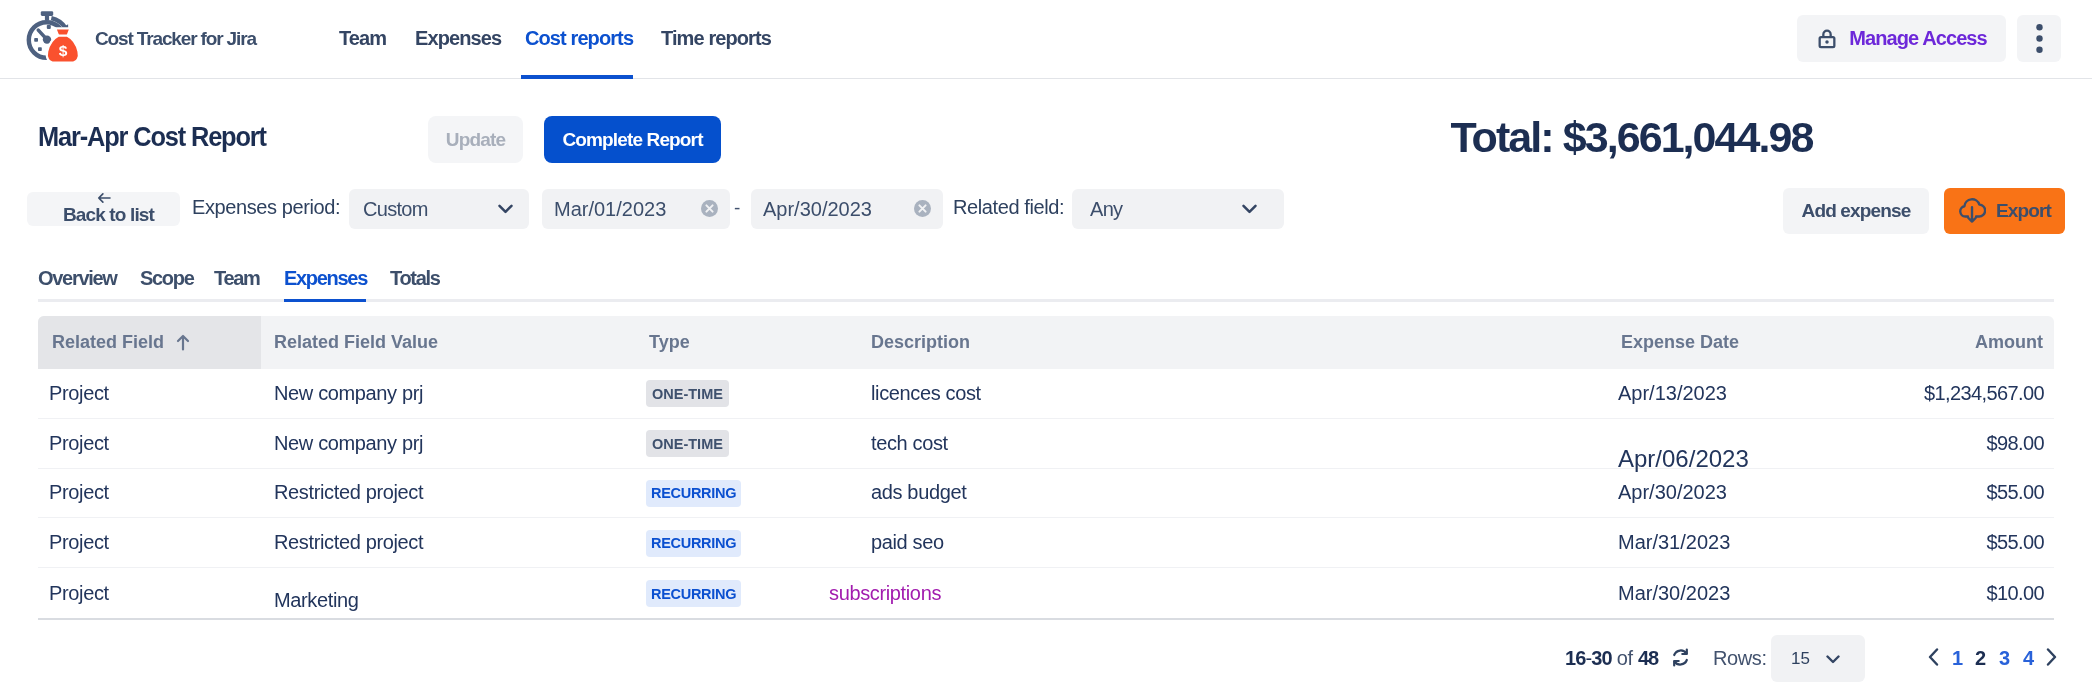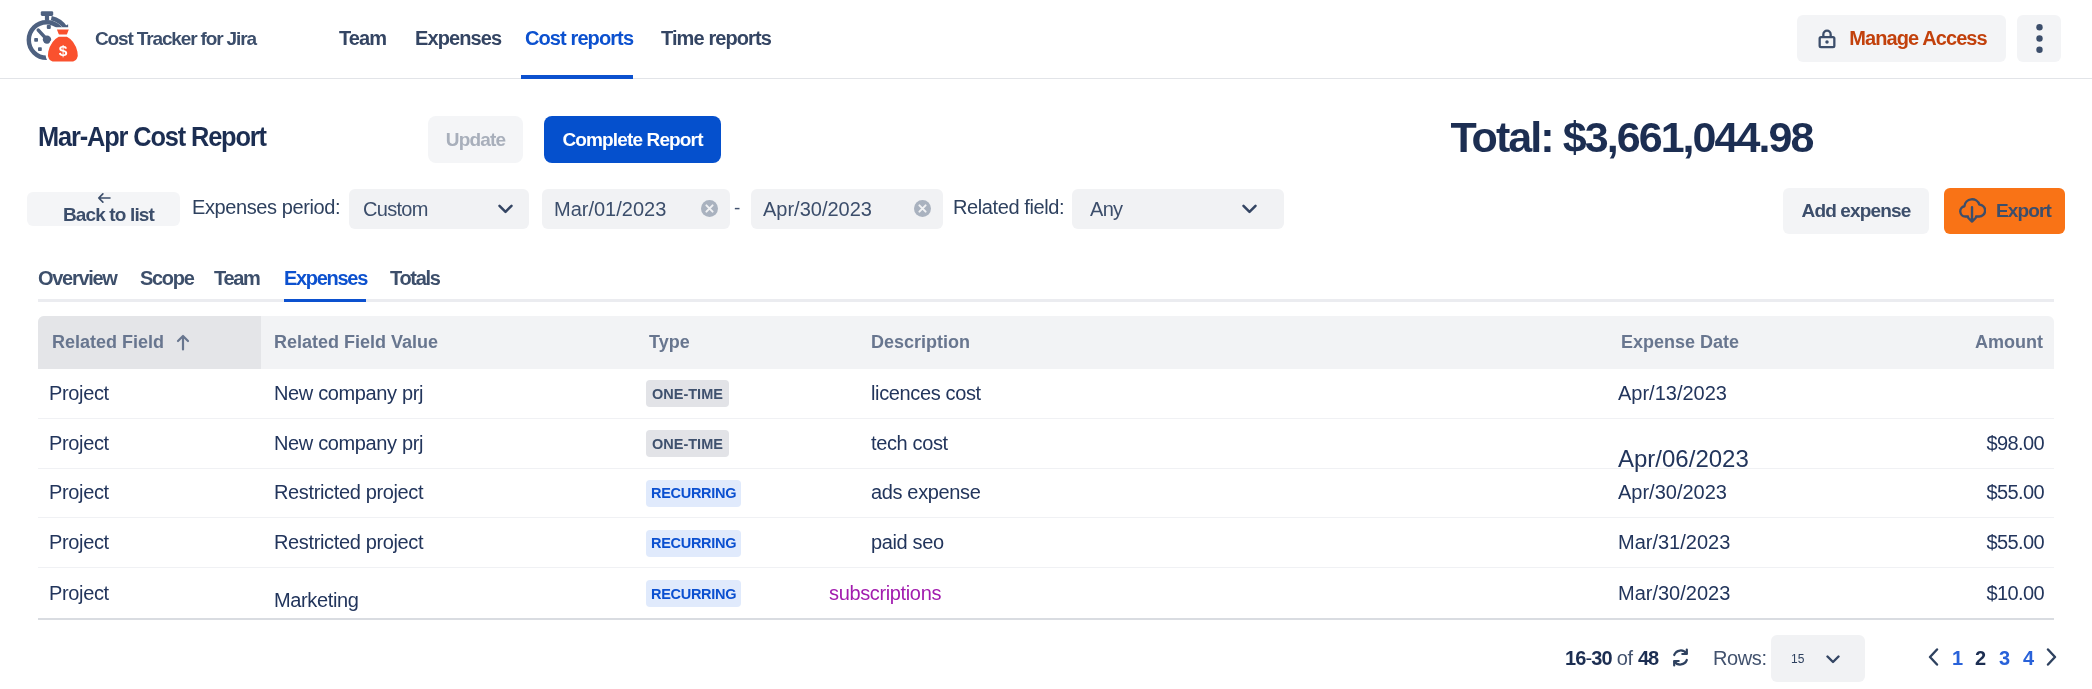--- a/index.html
+++ b/index.html
@@ -41,21 +41,21 @@
 <div class="abs nav-item" style="left:525px;top:27px;color:#0c51cf;">Cost reports</div>
 <div class="abs nav-item" style="left:661px;top:27px;">Time reports</div>
 <div class="abs" style="left:521px;top:75px;width:112px;height:4px;background:#0c51cf;"></div>
 
 <div class="abs flexc" style="left:1797px;top:15px;width:209px;height:47px;background:#f3f4f6;border-radius:6px;justify-content:center;">
   <svg width="22" height="23" viewBox="0 0 24 25" fill="none" stroke="#3c4e6b" stroke-width="2.5">
     <rect x="4" y="11" width="16" height="11" rx="1.5"></rect>
     <path d="M8 11 V 8 a 4 4 0 0 1 8 0 v 3"></path>
     <circle cx="12" cy="16.4" r="1.9" fill="#3c4e6b" stroke="none"></circle>
   </svg>
-  <span style="font-size:20px;font-weight:700;color:#c2410c;margin-left:11px;">Manage Access</span>
+  <span style="font-size:20px;font-weight:700;color:#6d28d9;margin-left:11px;">Manage Access</span>
 </div>
 <div class="abs flexc" style="left:2017px;top:15px;width:44px;height:47px;background:#f3f4f6;border-radius:6px;justify-content:center;">
   <svg width="7" height="29" viewBox="0 0 7 29" fill="#3c4e6b">
     <circle cx="3.5" cy="3.2" r="3.2"></circle>
       <circle cx="3.5" cy="14.5" r="3.2"></circle>
       <circle cx="3.5" cy="25.8" r="3.2"></circle>
   </svg>
 </div>
 
 <div class="abs" style="left:38px;top:122px;font-size:27px;font-weight:700;color:#1c2e52;transform:scaleX(0.94);transform-origin:left center;">Mar-Apr Cost Report</div>
@@ -134,38 +134,39 @@
 
 <div id="rows">
 <div class="abs" style="left:38px;top:369.0px;width:2016px;height:49.8px;border-bottom:1px solid #f0f1f4;">
     <div class="abs flexc" style="left:11px;top:0;height:100%;font-size:20px;color:#22355c;letter-spacing:-0.018em;">Project</div>
     <div class="abs flexc" style="left:236px;top:0;height:100%;font-size:20px;color:#22355c;letter-spacing:-0.018em;">New company prj</div>
     <div class="abs flexc" style="left:608px;top:0;height:100%;">
         <span style="display:inline-block;background:#e2e3e7;color:#3f516e;font-size:14.5px;font-weight:700;padding:5.5px 6px;border-radius:4px;letter-spacing:0;margin-top:1px;">ONE-TIME</span>
       </div>
     <div class="abs flexc" style="left:833px;top:0;height:100%;font-size:20px;color:#22355c;letter-spacing:-0.018em;">licences cost</div>
     <div class="abs flexc" style="left:1580px;top:0;height:100%;font-size:20px;color:#22355c;letter-spacing:0;">Apr/13/2023</div>
+    <div class="abs flexc" style="left:1762px;top:0;width:244px;height:100%;font-size:20px;color:#22355c;letter-spacing:-0.03em;justify-content:flex-end;">$1,234,567.00</div>
   </div>
 <div class="abs" style="left:38px;top:418.8px;width:2016px;height:49.8px;border-bottom:1px solid #f0f1f4;">
     <div class="abs flexc" style="left:11px;top:0;height:100%;font-size:20px;color:#22355c;letter-spacing:-0.018em;">Project</div>
     <div class="abs flexc" style="left:236px;top:0;height:100%;font-size:20px;color:#22355c;letter-spacing:-0.018em;">New company prj</div>
     <div class="abs flexc" style="left:608px;top:0;height:100%;">
         <span style="display:inline-block;background:#e2e3e7;color:#3f516e;font-size:14.5px;font-weight:700;padding:5.5px 6px;border-radius:4px;letter-spacing:0;margin-top:1px;">ONE-TIME</span>
       </div>
     <div class="abs flexc" style="left:833px;top:0;height:100%;font-size:20px;color:#22355c;letter-spacing:-0.018em;">tech cost</div>
     <div class="abs flexc" style="left:1580px;top:16px;height:100%;font-size:24px;color:#22355c;letter-spacing:0;">Apr/06/2023</div>
     <div class="abs flexc" style="left:1762px;top:0;width:244px;height:100%;font-size:20px;color:#22355c;letter-spacing:-0.03em;justify-content:flex-end;">$98.00</div>
   </div>
 <div class="abs" style="left:38px;top:468.6px;width:2016px;height:49.8px;border-bottom:1px solid #f0f1f4;">
     <div class="abs flexc" style="left:11px;top:0;height:100%;font-size:20px;color:#22355c;letter-spacing:-0.018em;">Project</div>
     <div class="abs flexc" style="left:236px;top:0;height:100%;font-size:20px;color:#22355c;letter-spacing:-0.018em;">Restricted project</div>
     <div class="abs flexc" style="left:608px;top:0;height:100%;">
         <span style="display:inline-block;background:#e0eafc;color:#0b50d0;font-size:14.5px;font-weight:700;padding:5.5px 5px;border-radius:4px;letter-spacing:-0.02em;margin-top:1px;">RECURRING</span>
       </div>
-    <div class="abs flexc" style="left:833px;top:0;height:100%;font-size:20px;color:#22355c;letter-spacing:-0.018em;">ads expense</div>
+    <div class="abs flexc" style="left:833px;top:0;height:100%;font-size:20px;color:#22355c;letter-spacing:-0.018em;">ads budget</div>
     <div class="abs flexc" style="left:1580px;top:0;height:100%;font-size:20px;color:#22355c;letter-spacing:0;">Apr/30/2023</div>
     <div class="abs flexc" style="left:1762px;top:0;width:244px;height:100%;font-size:20px;color:#22355c;letter-spacing:-0.03em;justify-content:flex-end;">$55.00</div>
   </div>
 <div class="abs" style="left:38px;top:518.4px;width:2016px;height:49.8px;border-bottom:1px solid #f0f1f4;">
     <div class="abs flexc" style="left:11px;top:0;height:100%;font-size:20px;color:#22355c;letter-spacing:-0.018em;">Project</div>
     <div class="abs flexc" style="left:236px;top:0;height:100%;font-size:20px;color:#22355c;letter-spacing:-0.018em;">Restricted project</div>
     <div class="abs flexc" style="left:608px;top:0;height:100%;">
         <span style="display:inline-block;background:#e0eafc;color:#0b50d0;font-size:14.5px;font-weight:700;padding:5.5px 5px;border-radius:4px;letter-spacing:-0.02em;margin-top:1px;">RECURRING</span>
       </div>
     <div class="abs flexc" style="left:833px;top:0;height:100%;font-size:20px;color:#22355c;letter-spacing:-0.018em;">paid seo</div>
@@ -188,21 +189,21 @@
 
 <div class="abs" style="left:1565px;top:647px;font-size:20px;color:#42526e;letter-spacing:-0.02em;"><b style="color:#1c2e52;">16</b><span style="color:#1c2e52;">-</span><b style="color:#1c2e52;">30</b> of <b style="color:#1c2e52;">48</b></div>
 <svg class="abs" style="left:1670px;top:647px;" width="21" height="21" viewBox="0 0 21 21" fill="none" stroke="#2e415f" stroke-width="2.2" stroke-linecap="round">
   <path d="M4.2 8 a 7 7 0 0 1 12.3 -1.5"></path>
     <path d="M16.8 2.5 v 4.5 h -4.5" stroke-linejoin="round"></path>
   <path d="M16.8 13 a 7 7 0 0 1 -12.3 1.5"></path>
     <path d="M4.2 18.5 v -4.5 h 4.5" stroke-linejoin="round"></path>
 </svg>
 <div class="abs" style="left:1713px;top:647px;font-size:20px;color:#42526e;letter-spacing:-0.02em;">Rows:</div>
 <div class="abs ctl flexc" style="left:1771px;top:635px;width:94px;height:47px;">
-  <span style="font-size:12px;margin-left:20px;color:#2e415f;letter-spacing:0;">15</span>
+  <span style="font-size:17px;margin-left:20px;color:#2e415f;letter-spacing:0;">15</span>
   <svg class="abs" style="right:25px;top:20px;" width="14" height="9" viewBox="0 0 14 9" fill="none" stroke="#344563" stroke-width="2.4" stroke-linecap="round" stroke-linejoin="round">
       <path d="M1.5 1.5 L 7 7 L 12.5 1.5"></path>
     </svg>
 </div>
 <svg class="abs" style="left:1928px;top:648px;" width="11" height="18" viewBox="0 0 11 18" fill="none" stroke="#2e415f" stroke-width="2.4" stroke-linecap="round" stroke-linejoin="round">
     <path d="M9 1.5 L 2 9 l 7 7.5"></path>
   </svg>
 <div class="abs" style="left:1952px;top:647px;font-size:20px;font-weight:700;color:#2962d9;">1</div>
 <div class="abs" style="left:1975px;top:647px;font-size:20px;font-weight:700;color:#1c2e52;">2</div>
 <div class="abs" style="left:1999px;top:647px;font-size:20px;font-weight:700;color:#2962d9;">3</div>

